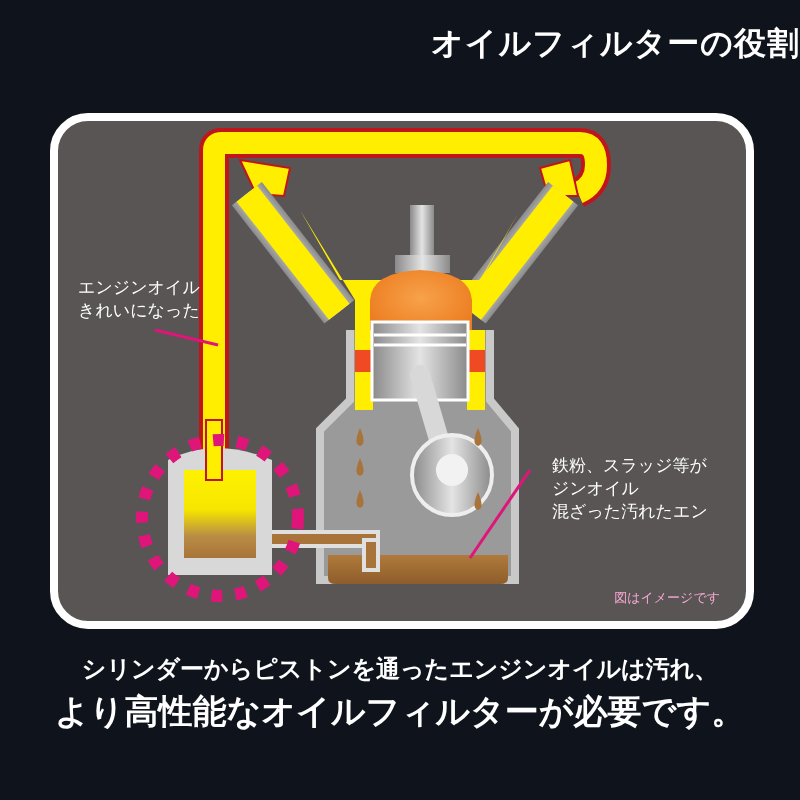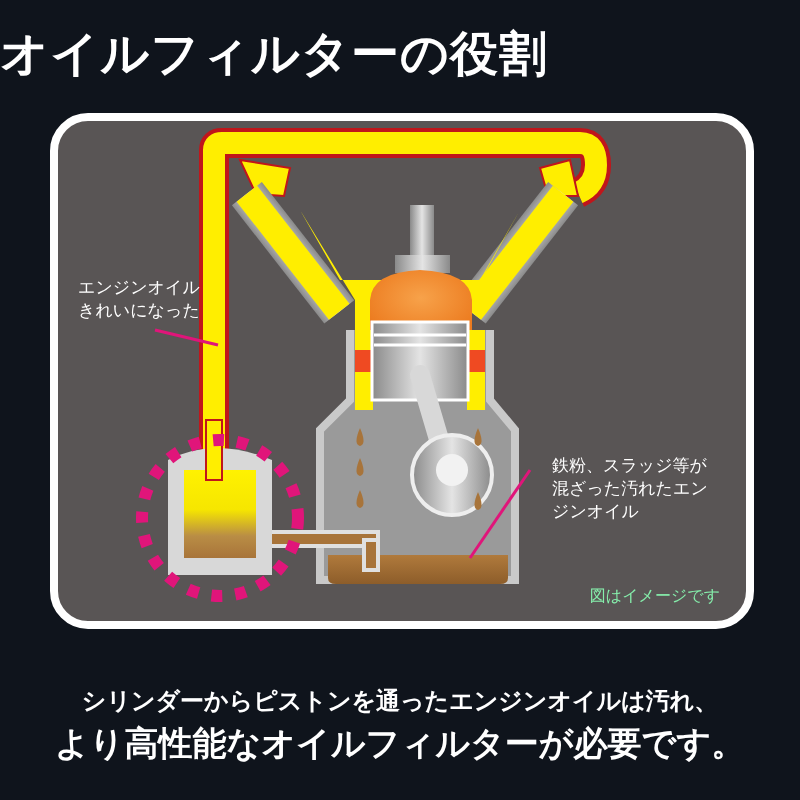--- a/index.html
+++ b/index.html
@@ -1,24 +1,24 @@
 <!DOCTYPE html>
 <html><head>
 <meta charset="utf-8">
 <style>
   html,body{margin:0;padding:0;}
   body{width:800px;height:800px;background:#0f141c;position:relative;overflow:hidden;font-family:"DejaVu Sans","Liberation Sans",sans-serif;}
-  .title{position:absolute;left:0;top:22px;width:800px;text-align:left;color:#fff;font-size:48px;font-weight:bold;letter-spacing:1px;}
+  .title{position:absolute;left:0;top:22px;width:800px;text-align:right;color:#fff;font-size:32px;font-weight:bold;letter-spacing:1px;}
   .panel{position:absolute;left:50px;top:113px;width:688px;height:500px;background:#595555;border:8px solid #fff;border-radius:38px;overflow:hidden;}
   .panel svg{position:absolute;left:-58px;top:-121px;}
   .label{position:absolute;color:#fff;font-size:17px;line-height:23px;}
   .label-clean{left:20px;top:155px;}
   .label-dirty{left:494px;top:313px;margin-top:20px;}
-  .note{position:absolute;right:26px;bottom:14px;color:#86efac;font-size:16px;}
-  .bottom{position:absolute;left:0;top:648px;width:800px;text-align:center;color:#fff;font-weight:bold;margin-top:32px;}
+  .note{position:absolute;right:26px;bottom:14px;color:#f9a8d4;font-size:13px;}
+  .bottom{position:absolute;left:0;top:648px;width:800px;text-align:center;color:#fff;font-weight:bold;}
   .bottom div{font-size:24px;line-height:42px;}
   .bottom .l3{font-size:34px;}
 </style>
 </head>
 <body>
 
 <div class="title">オイルフィルターの役割</div>
 
 <div class="panel">
   <svg width="800" height="800" viewBox="0 0 800 800">
@@ -100,22 +100,22 @@
     <line x1="155" y1="330" x2="218" y2="345" stroke="#e0157a" stroke-width="3"></line>
     <line x1="530" y1="470" x2="470" y2="558" stroke="#e0157a" stroke-width="3"></line>
   </svg>
 
   <div class="label label-clean">
     <div>エンジンオイル</div>
     <div>きれいになった</div>
   </div>
   <div class="label label-dirty">
     <div>鉄粉、スラッジ等が</div>
+    <div>ジンオイル</div>
     <div>混ざった汚れたエン</div>
-    <div>ジンオイル</div>
   </div>
   <div class="note">図はイメージです</div>
 </div>
 
 <div class="bottom">
   <div>シリンダーからピストンを通ったエンジンオイルは汚れ、</div>
   <div class="l3">より高性能なオイルフィルターが必要です。</div>
 </div>
 
 </body></html>

